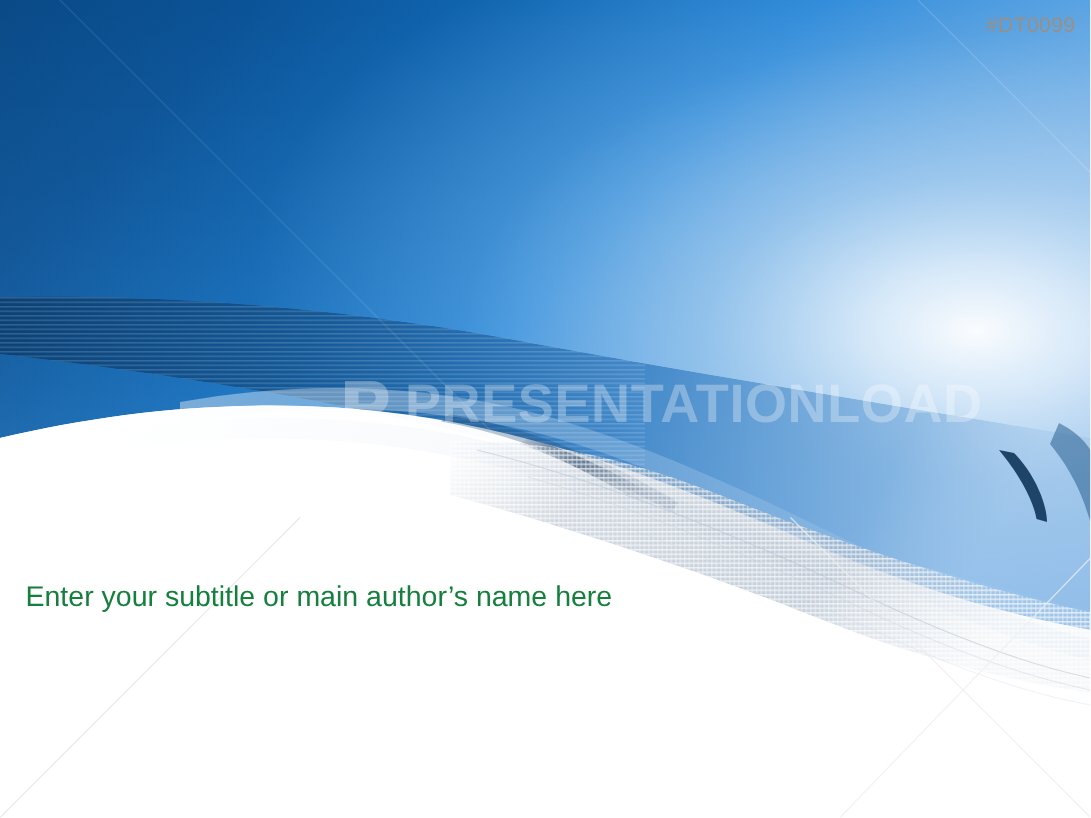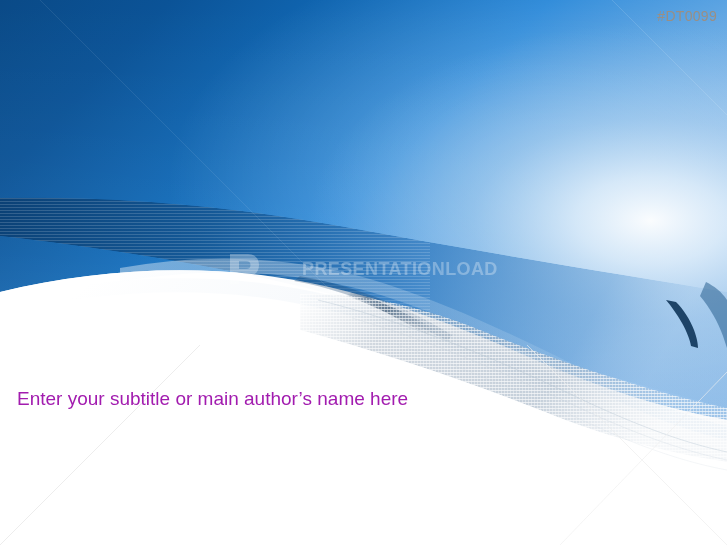--- a/index.html
+++ b/index.html
@@ -40,27 +40,26 @@
     pointer-events: none;
     user-select: none;
   }
   .watermark-mark {
     width: 34px;
     height: 34px;
     display: block;
   }
   .watermark-text {
     font-family: "Liberation Sans", sans-serif;
-    font-size: 18px;
+    font-size: 36px;
     font-weight: bold;
     letter-spacing: 0.4px;
     color: rgba(255, 255, 255, 0.30);
     line-height: 34px;
     white-space: nowrap;
-    margin-left: 32px;
   }
 
   
   .code-tag {
     position: absolute;
     right: 10px;
     top: 8px;
     font-family: "Liberation Sans", sans-serif;
     font-size: 14px;
     letter-spacing: 0.3px;
@@ -81,21 +80,21 @@
     font-weight: normal;
     color: #0d0d0d;
     line-height: 44px;
     margin: 0;
     white-space: nowrap;
   }
   .slide-subtitle {
     font-family: "Liberation Sans", sans-serif;
     font-size: 19px;
     font-weight: normal;
-    color: #a21caf;
+    color: #15803d;
     line-height: 26px;
     margin: 8px 0 0 0;
     white-space: nowrap;
   }
 </style>
 </head>
 <body>
 
 <div class="slide">
 

